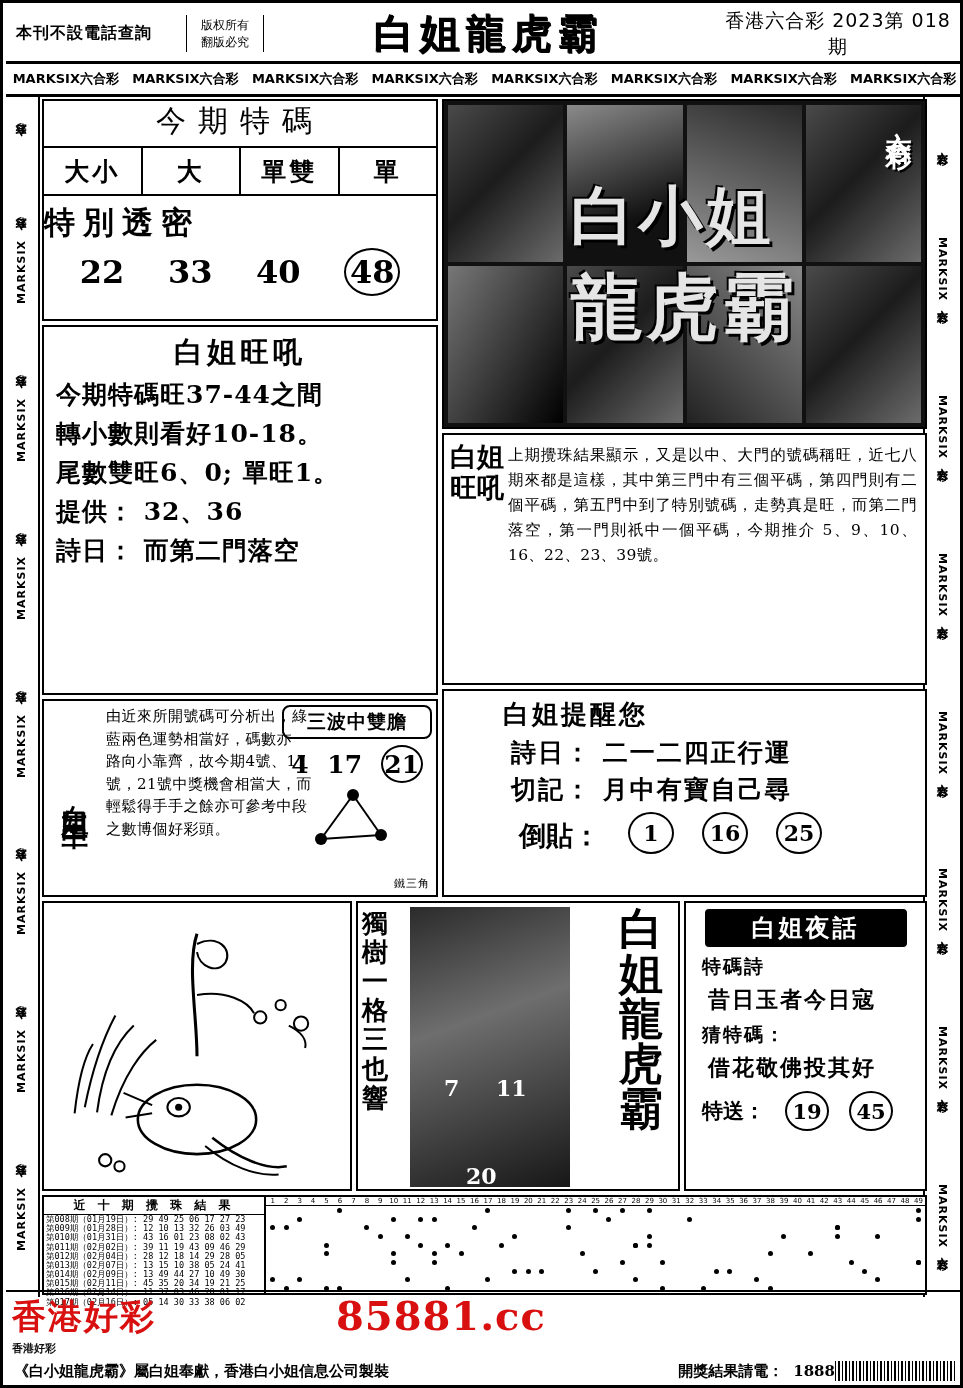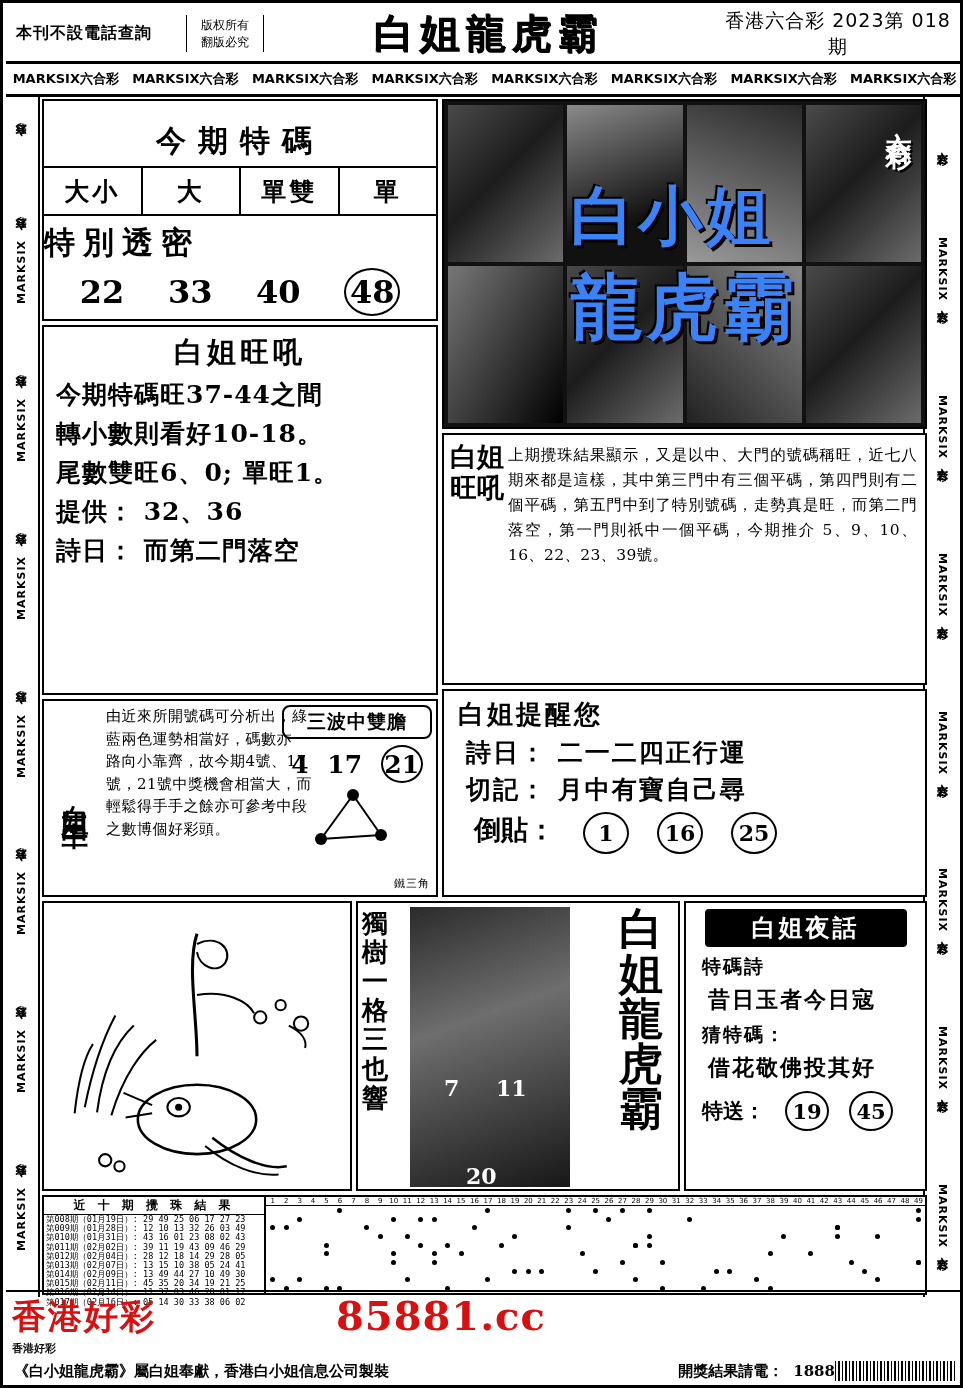--- a/index.html
+++ b/index.html
@@ -66,23 +66,23 @@
   }
   .rail.right span{transform:none;}
   
   .content{
     position:absolute;left:39px;top:96px;width:885px;height:1196px;
   }
   .box{border:2px solid #000;box-sizing:border-box;position:absolute;background:#fff;}
   
   #b-special{left:0;top:0;width:396px;height:222px;}
   .sp-title{
-    text-align:center;font-size:30px;font-weight:bold;letter-spacing:12px;
-    font-family:"DejaVu Serif","Liberation Serif",serif;
-    padding:20px 0 4px;border-bottom:2px solid #000;
+    text-align:center;font-size:30px;font-weight:normal;letter-spacing:12px;
+    font-family:"DejaVu Serif","Liberation Serif",serif;
+    padding:0 0 4px;border-bottom:2px solid #000;
   }
   .sp-row{display:flex;height:46px;border-bottom:2px solid #000;}
   .sp-cell{
     flex:1;display:flex;align-items:center;justify-content:center;
     font-size:25px;font-weight:bold;letter-spacing:3px;
     font-family:"DejaVu Serif","Liberation Serif",serif;
   }
   .sp-cell + .sp-cell{border-left:2px solid #000;}
   .sp-sub{
     font-size:31px;font-weight:bold;letter-spacing:8px;
@@ -147,21 +147,21 @@
   #b-photo{left:400px;top:0;width:485px;height:330px;background:#111;overflow:hidden;}
   .ph-grid{position:absolute;inset:4px;display:grid;
     grid-template-columns:repeat(4,1fr);grid-template-rows:repeat(2,1fr);gap:4px;}
   .ph{background:linear-gradient(135deg,#4a4a4a 0%,#1c1c1c 45%,#6b6b6b 100%);}
   .ph:nth-child(2){background:linear-gradient(160deg,#8a8a8a,#111 70%);}
   .ph:nth-child(3){background:linear-gradient(200deg,#2a2a2a,#999);}
   .ph:nth-child(5){background:linear-gradient(120deg,#777,#000);}
   .ph:nth-child(7){background:linear-gradient(45deg,#222,#888);}
   .ph-title{
     position:absolute;inset:0;display:flex;align-items:center;justify-content:center;
-    color:#3b82f6;font-family:"DejaVu Serif","Liberation Serif",serif;
+    color:#e5e5e5;font-family:"DejaVu Serif","Liberation Serif",serif;
     font-weight:bold;font-size:64px;letter-spacing:4px;
     text-shadow:3px 3px 0 #000,-2px -2px 0 #000;
     pointer-events:none;
   }
   .ph-title .l2{font-size:72px;}
   .ph-side{
     position:absolute;right:8px;top:10px;color:#fff;font-size:26px;font-weight:bold;
     writing-mode:vertical-rl;letter-spacing:6px;
     font-family:"DejaVu Serif","Liberation Serif",serif;
     text-shadow:2px 2px 0 #000;
@@ -174,31 +174,31 @@
     font-family:"DejaVu Serif","Liberation Serif",serif;
     text-align:center;
   }
   .news-body{
     position:absolute;left:64px;top:8px;right:8px;
     font-size:15.5px;line-height:1.62;text-align:justify;
     font-family:"DejaVu Serif","Liberation Serif",serif;
     letter-spacing:0.3px;
   }
   
-  #b-remind{left:400px;top:590px;width:485px;height:208px;}
+  #b-remind{left:400px;top:590px;width:485px;height:208px;padding-left:45px;}
   .rm-title{
     font-size:26px;font-weight:bold;letter-spacing:3px;padding:6px 0 0 14px;
     font-family:"DejaVu Serif","Liberation Serif",serif;
   }
   .rm-line{
     font-size:25px;font-weight:bold;letter-spacing:2px;padding:4px 0 0 22px;
     font-family:"DejaVu Serif","Liberation Serif",serif;
   }
   .rm-bottom{
-    display:flex;align-items:flex-start;padding:6px 0 0 30px;
+    display:flex;align-items:flex-end;padding:6px 0 0 30px;
     font-size:27px;font-weight:bold;
     font-family:"DejaVu Serif","Liberation Serif",serif;
   }
   .rm-bottom .circ-s{margin-left:28px;width:42px;height:38px;font-size:22px;}
   
   #b-draw{left:0;top:802px;width:310px;height:290px;}
   
   #b-lady{left:314px;top:802px;width:324px;height:290px;background:#fff;overflow:hidden;}
   .lady-left{
     position:absolute;left:4px;top:6px;width:46px;

